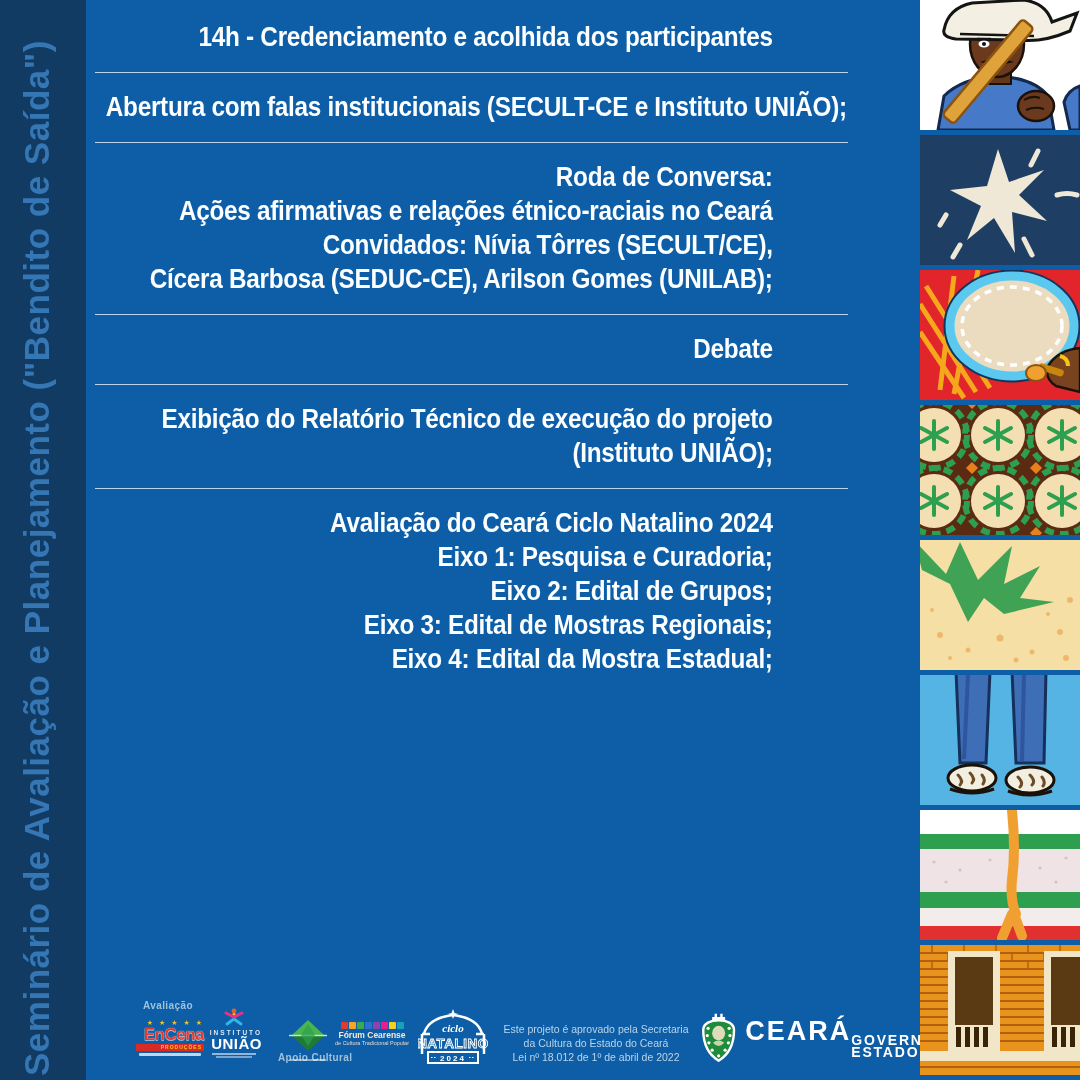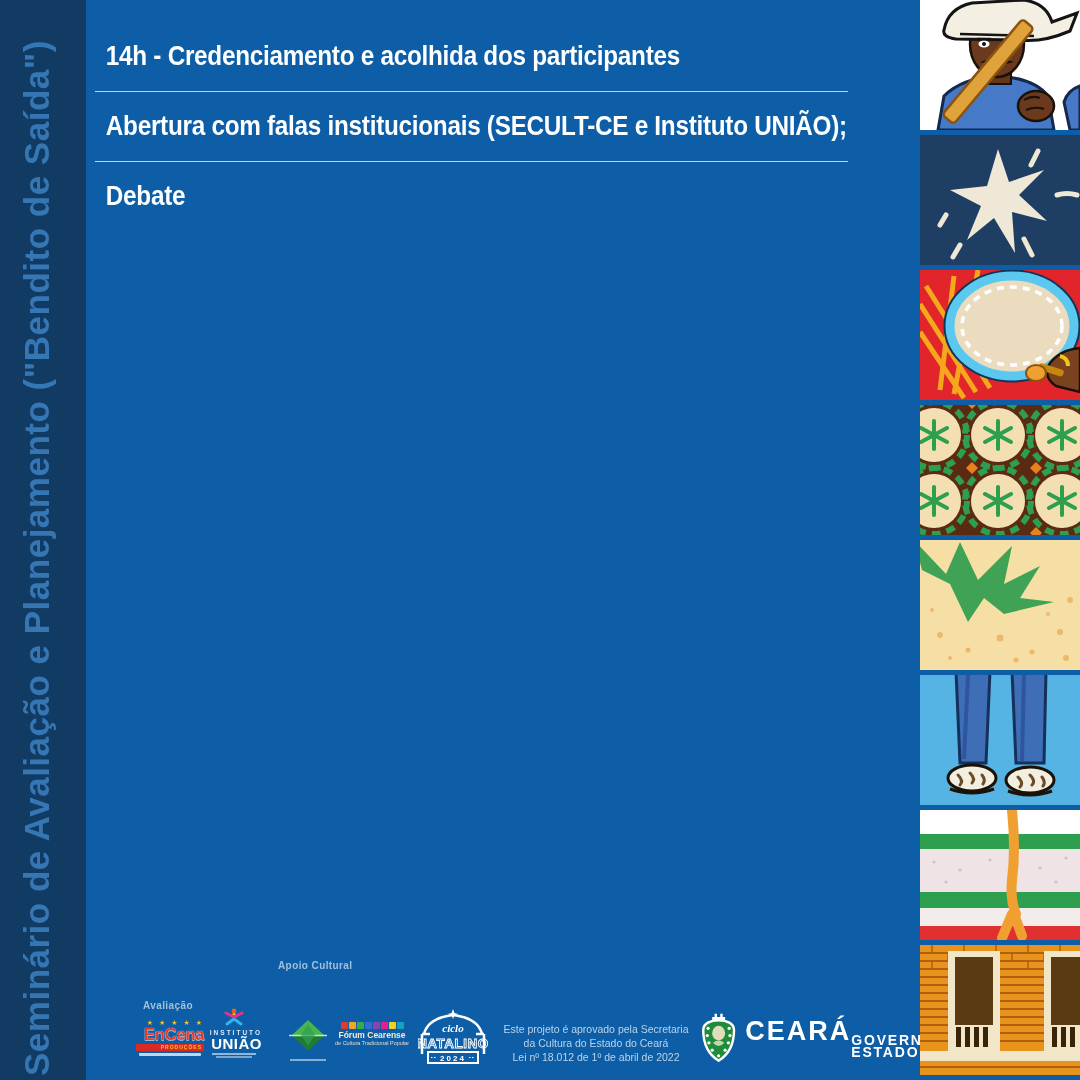--- a/index.html
+++ b/index.html
@@ -17,36 +17,36 @@
   .sidebar-title {
     position:absolute; left:17px; bottom:4px;
     writing-mode:vertical-rl; transform:rotate(180deg);
     font-size:35px; font-weight:700; letter-spacing:0.5px;
     color:#3576B4; white-space:nowrap;
   }
 
   
   .agenda {
     position:absolute; left:95px; top:0; width:753px;
-    padding-top:39px; box-sizing:border-box;
+    padding-top:20px; box-sizing:border-box;text-align:right;
   }
   .agenda-item { padding:17px 0 18px; border-bottom:1px solid rgba(203,224,240,0.92); }
   .agenda-item:first-child { padding-top:0; }
   .agenda-item:last-child { border-bottom:none; }
   .agenda-line {
     font-size:27px; line-height:34px; font-weight:700; color:#FCFEFF;
     letter-spacing:-0.3px; white-space:nowrap;
     transform:scaleX(0.9); transform-origin:0 50%;
     padding-left:12px;
   }
 
   
   .f-label { position:absolute; font-size:10px; font-weight:700; color:#9EC1DC; letter-spacing:0.4px; }
   .lbl-producao { left:143px; top:1000px; }
-  .lbl-apoio    { left:278px; top:960px; }
+  .lbl-apoio    { left:278px; top:1052px; }
 
   .logo-encena { position:absolute; left:136px; top:1019px; width:68px; text-align:right; }
   .encena-stars { font-size:7px; color:#F5C518; letter-spacing:2px; line-height:7px; }
   .encena-name  { font-size:17px; font-weight:800; color:#E2392C; line-height:17px;
                   text-shadow:0 0 1px #fff, 0 1px 0 rgba(255,255,255,.5); letter-spacing:-0.5px; }
   .encena-bar   { margin-top:1px; background:#D92B25; color:#F5C518; font-size:5px; font-weight:700;
                   letter-spacing:1px; padding:1px 2px; line-height:5px; }
   .encena-sub   { margin:2px auto 0; width:90%; height:3px; background:rgba(255,255,255,.75); border-radius:1px; }
 
   .logo-uniao { position:absolute; left:206px; top:1008px; width:56px; text-align:right; }
@@ -91,21 +91,38 @@
   </aside>
 
   <main class="agenda">
       <div class="agenda-item">
         <div class="agenda-line">14h - Credenciamento e acolhida dos participantes</div>
       </div>
       <div class="agenda-item">
         <div class="agenda-line">Abertura com falas institucionais (SECULT-CE e Instituto UNIÃO);</div>
       </div>
       <div class="agenda-item">
+        <div class="agenda-line">Roda de Conversa:</div>
+        <div class="agenda-line">Ações afirmativas e relações étnico-raciais no Ceará</div>
+        <div class="agenda-line">Convidados: Nívia Tôrres (SECULT/CE),</div>
+        <div class="agenda-line">Cícera Barbosa (SEDUC-CE), Arilson Gomes (UNILAB);</div>
+      </div>
+      <div class="agenda-item">
         <div class="agenda-line">Debate</div>
+      </div>
+      <div class="agenda-item">
+        <div class="agenda-line">Exibição do Relatório Técnico de execução do projeto</div>
+        <div class="agenda-line">(Instituto UNIÃO);</div>
+      </div>
+      <div class="agenda-item">
+        <div class="agenda-line">Avaliação do Ceará Ciclo Natalino 2024</div>
+        <div class="agenda-line">Eixo 1: Pesquisa e Curadoria;</div>
+        <div class="agenda-line">Eixo 2: Edital de Grupos;</div>
+        <div class="agenda-line">Eixo 3: Edital de Mostras Regionais;</div>
+        <div class="agenda-line">Eixo 4: Edital da Mostra Estadual;</div>
       </div>
     </main>
 
   <div class="f-label lbl-producao">Avaliação</div>
 
   <div class="logo-encena">
     <div class="encena-stars">★ ★ ★ ★ ★</div>
     <div class="encena-name">EnCena</div>
     <div class="encena-bar">PRODUÇÕES</div>
     <div class="encena-sub"></div>

